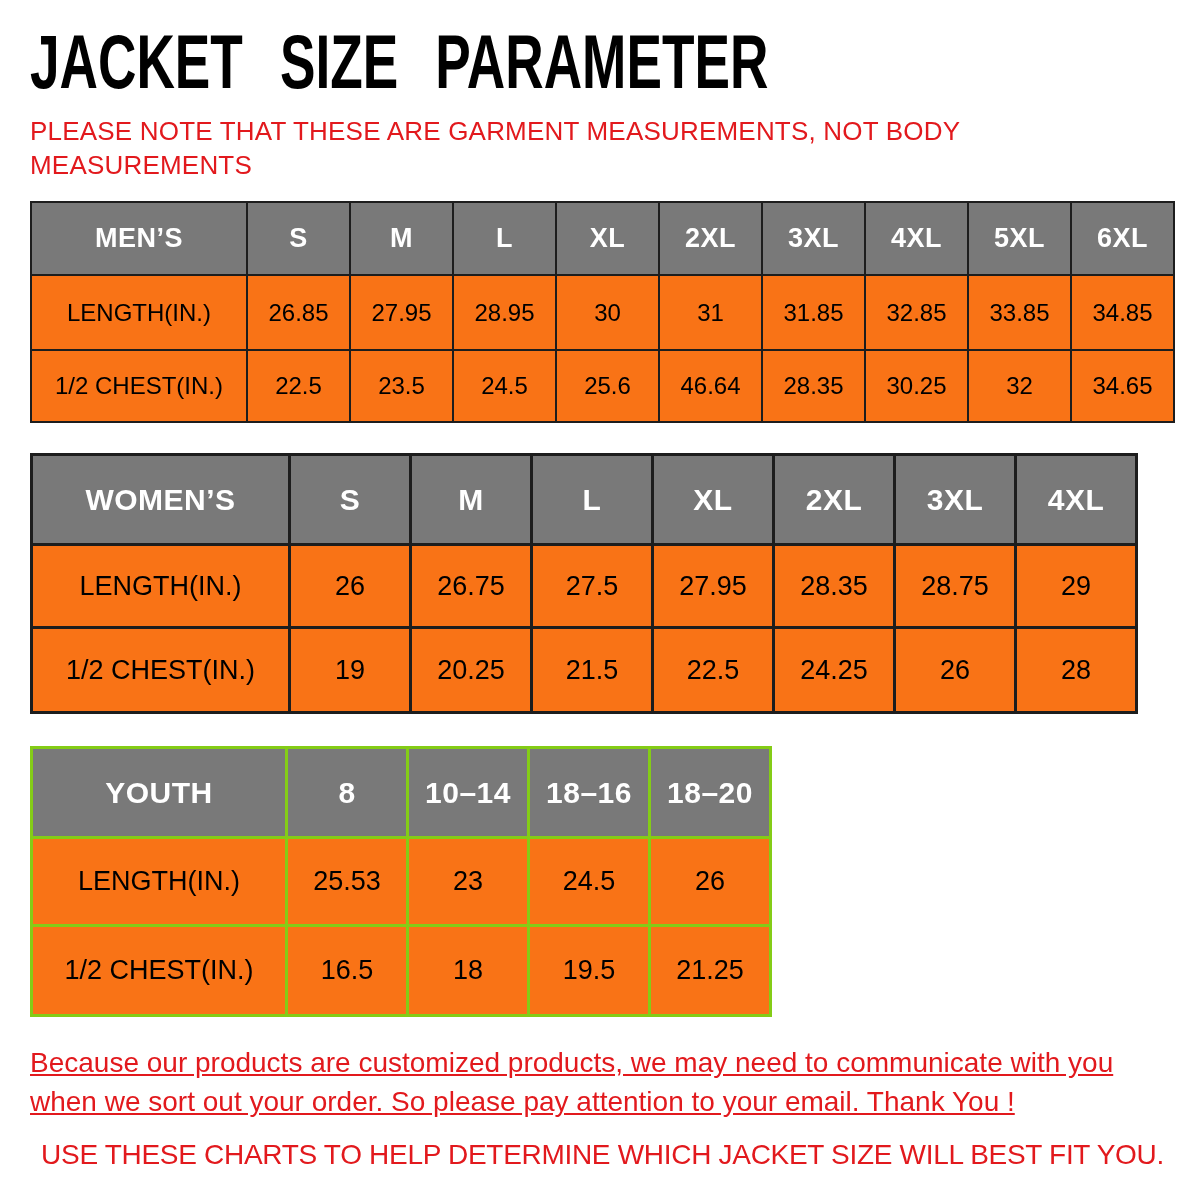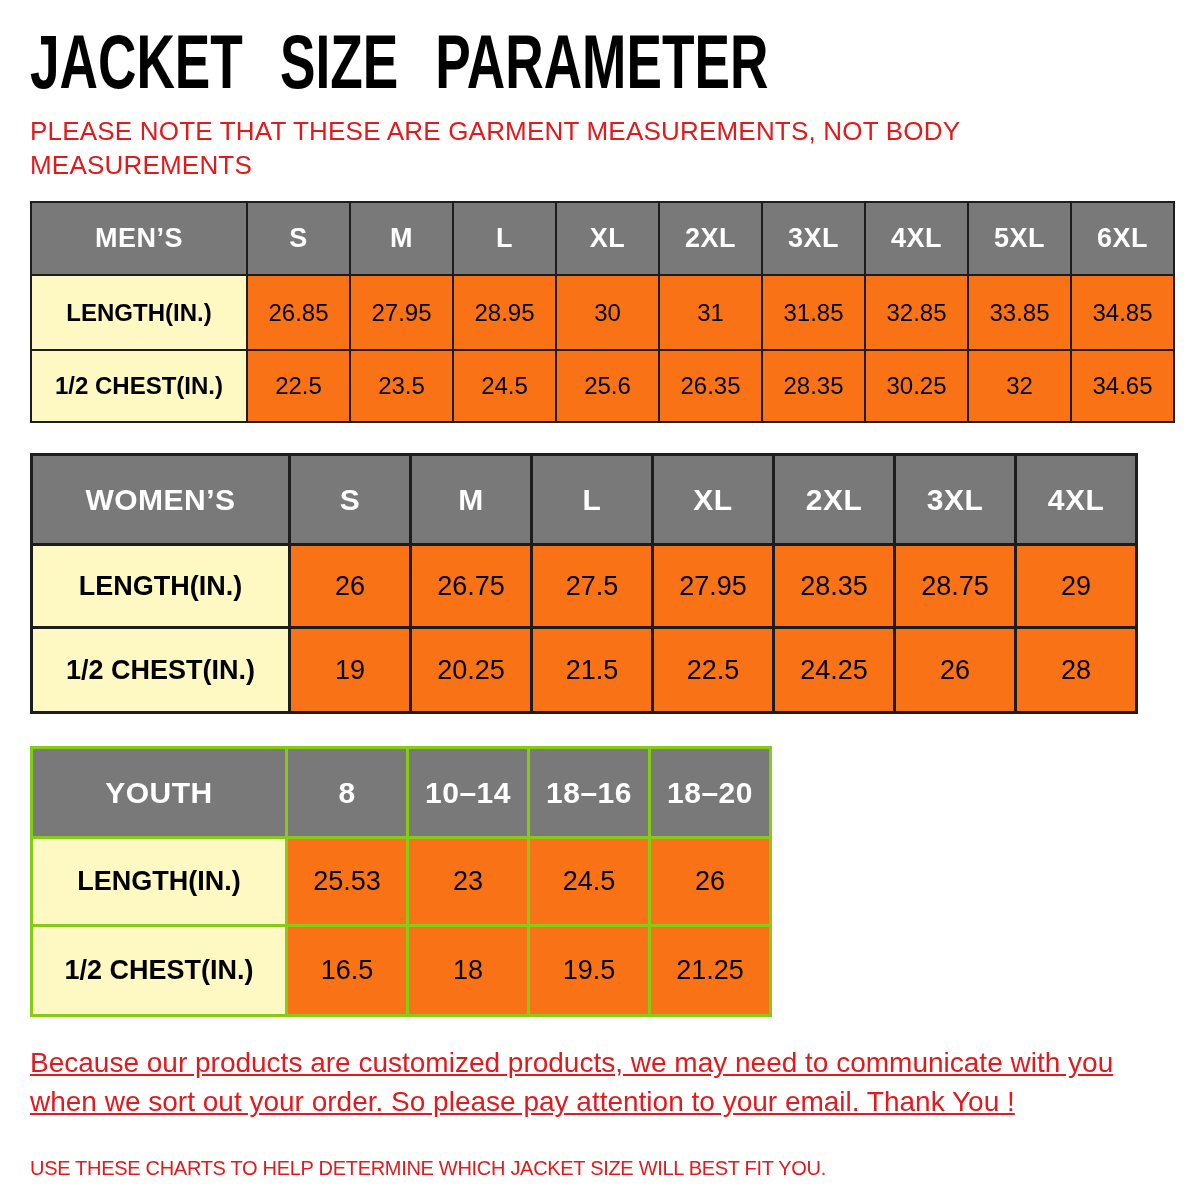--- a/index.html
+++ b/index.html
@@ -46,21 +46,21 @@
     vertical-align: middle;
     padding: 0;
     overflow: hidden;
   }
   thead th {
     background: var(--gray, #797979);
     color: #fff;
     font-weight: 700;
     letter-spacing: 0.5px;
   }
-  tbody th { font-weight: 700; background: #fef9c3; margin-left: 48px; }
+  tbody th { font-weight: 400; background: #f97316; margin-left: 48px; }
   tbody td { font-weight: 400; background: #f97316; }
 
   .t-mens { margin-top: 19px; }
   .t-mens th, .t-mens td { border: 2px solid #1d1d1d; font-size: 24px; }
   .t-mens thead th { font-size: 27px; }
   .t-mens tbody th { font-size: 24px; }
 
   .t-womens { margin-top: 30px; }
   .t-womens th, .t-womens td { border: 3px solid #1d1d1d; font-size: 27px; }
   .t-womens thead th { font-size: 30px; }
@@ -74,27 +74,28 @@
   .footer-para {
     margin-top: 26px;
     max-width: 1148px;
     color: var(--red, #e2191d);
     font-size: 28px;
     line-height: 39px;
     font-weight: 400;
     text-decoration: underline;
   }
   .footer-line {
-    margin-top: 30px;
+    margin-top: 17px;
     max-width: 1148px;
     color: var(--red, #e2191d);
-    font-size: 20px;
+    font-size: 28px;
     line-height: 34px;
     font-weight: 400;
     letter-spacing: -0.3px;
+    text-align: center;
   }
 </style>
 </head>
 <body>
 
 <div class="title-wrap">
   <span class="title">JACKET SIZE PARAMETER</span>
 </div>
 
 <div class="note">PLEASE NOTE THAT THESE ARE GARMENT MEASUREMENTS, NOT BODY MEASUREMENTS</div>
@@ -139,21 +140,21 @@
           <td>32.85</td>
           <td>33.85</td>
           <td>34.85</td>
         </tr>
         <tr style="height: 72px;">
           <th>1/2 CHEST(IN.)</th>
           <td>22.5</td>
           <td>23.5</td>
           <td>24.5</td>
           <td>25.6</td>
-          <td>26.35</td>
+          <td>46.64</td>
           <td>28.35</td>
           <td>30.25</td>
           <td>32</td>
           <td>34.65</td>
         </tr>
       </tbody>
     </table>
   <table class="t-womens">
       <colgroup>
         <col style="width: 258px;">

